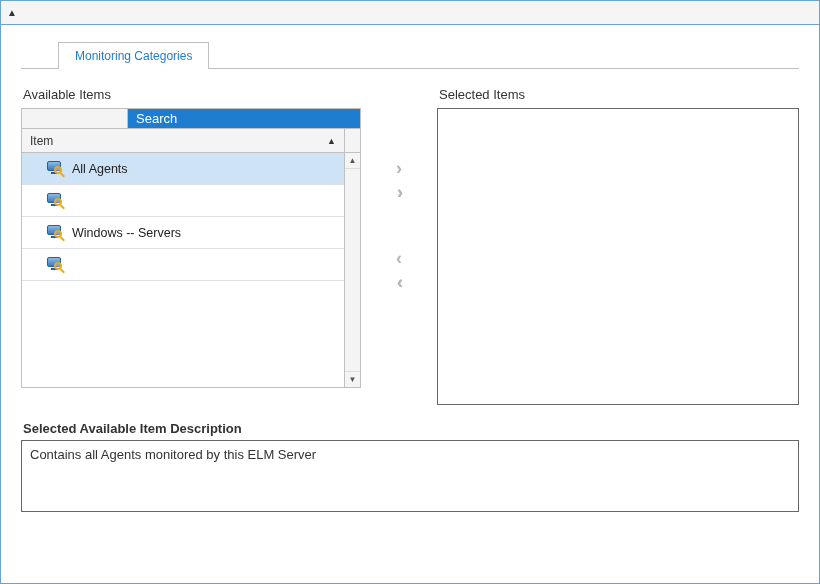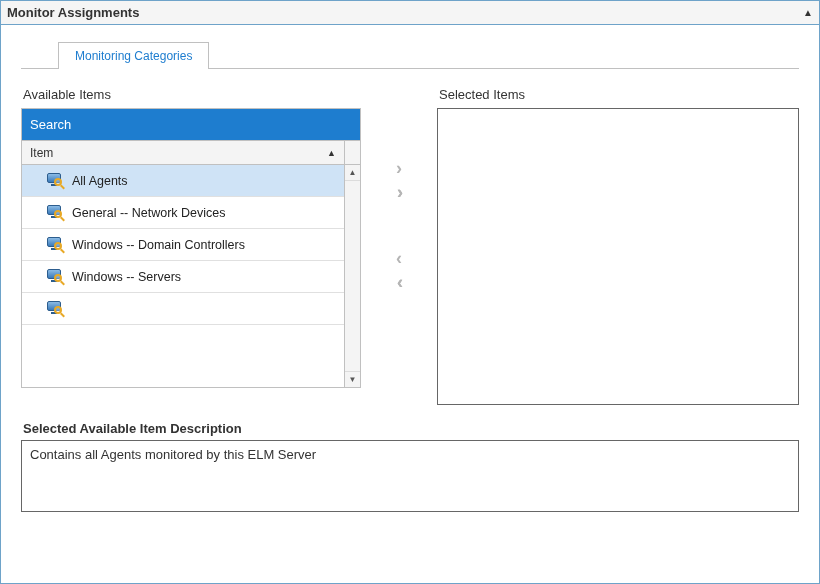--- a/index.html
+++ b/index.html
@@ -75,23 +75,22 @@
 
   
   .grid-wrap {
     border: 1px solid #c0c0c0;
     height: 280px;
     display:flex; flex-direction:column;
     background:#fff;
   }
   .search-row {
     display:flex;
-    height:32px;
+    height:20px;
     border-bottom:1px solid #c0c0c0;
-    flex-direction:column;
   }
   .search-row .spacer {
     width:106px;
     background:#f4f4f4;
     border-right:1px solid #c0c0c0;
   }
   .search-input {
     flex:1;
     border:none;
     background:#1e7dcf;
@@ -212,21 +211,20 @@
     padding:6px 8px;
     font-size:13px;
     background:#fff;
   }
 </style>
 </head>
 <body>
 
 <div class="panel">
   <div class="panel-header">
-    <span class="panel-title">Monitor Assignments</span>
     <span class="collapse-icon">▲</span>
   </div>
   <div class="panel-body">
 
     <div class="tabs">
       <div class="tab">
         <span>Monitoring Categories</span>
       </div>
     </div>
 
@@ -257,30 +255,20 @@
                   </span>
                   <span class="row-label">All Agents</span>
                 </div>
                 <div class="row">
                   <span class="row-icon">
                     <span class="monitor"></span>
                     <span class="stand"></span>
                     <span class="mag"></span>
                     <span class="mag-handle"></span>
                   </span>
-                  <span class="row-label">General -- Network Devices</span>
-                </div>
-                <div class="row">
-                  <span class="row-icon">
-                    <span class="monitor"></span>
-                    <span class="stand"></span>
-                    <span class="mag"></span>
-                    <span class="mag-handle"></span>
-                  </span>
-                  <span class="row-label">Windows -- Domain Controllers</span>
                 </div>
                 <div class="row">
                   <span class="row-icon">
                     <span class="monitor"></span>
                     <span class="stand"></span>
                     <span class="mag"></span>
                     <span class="mag-handle"></span>
                   </span>
                   <span class="row-label">Windows -- Servers</span>
                 </div>

